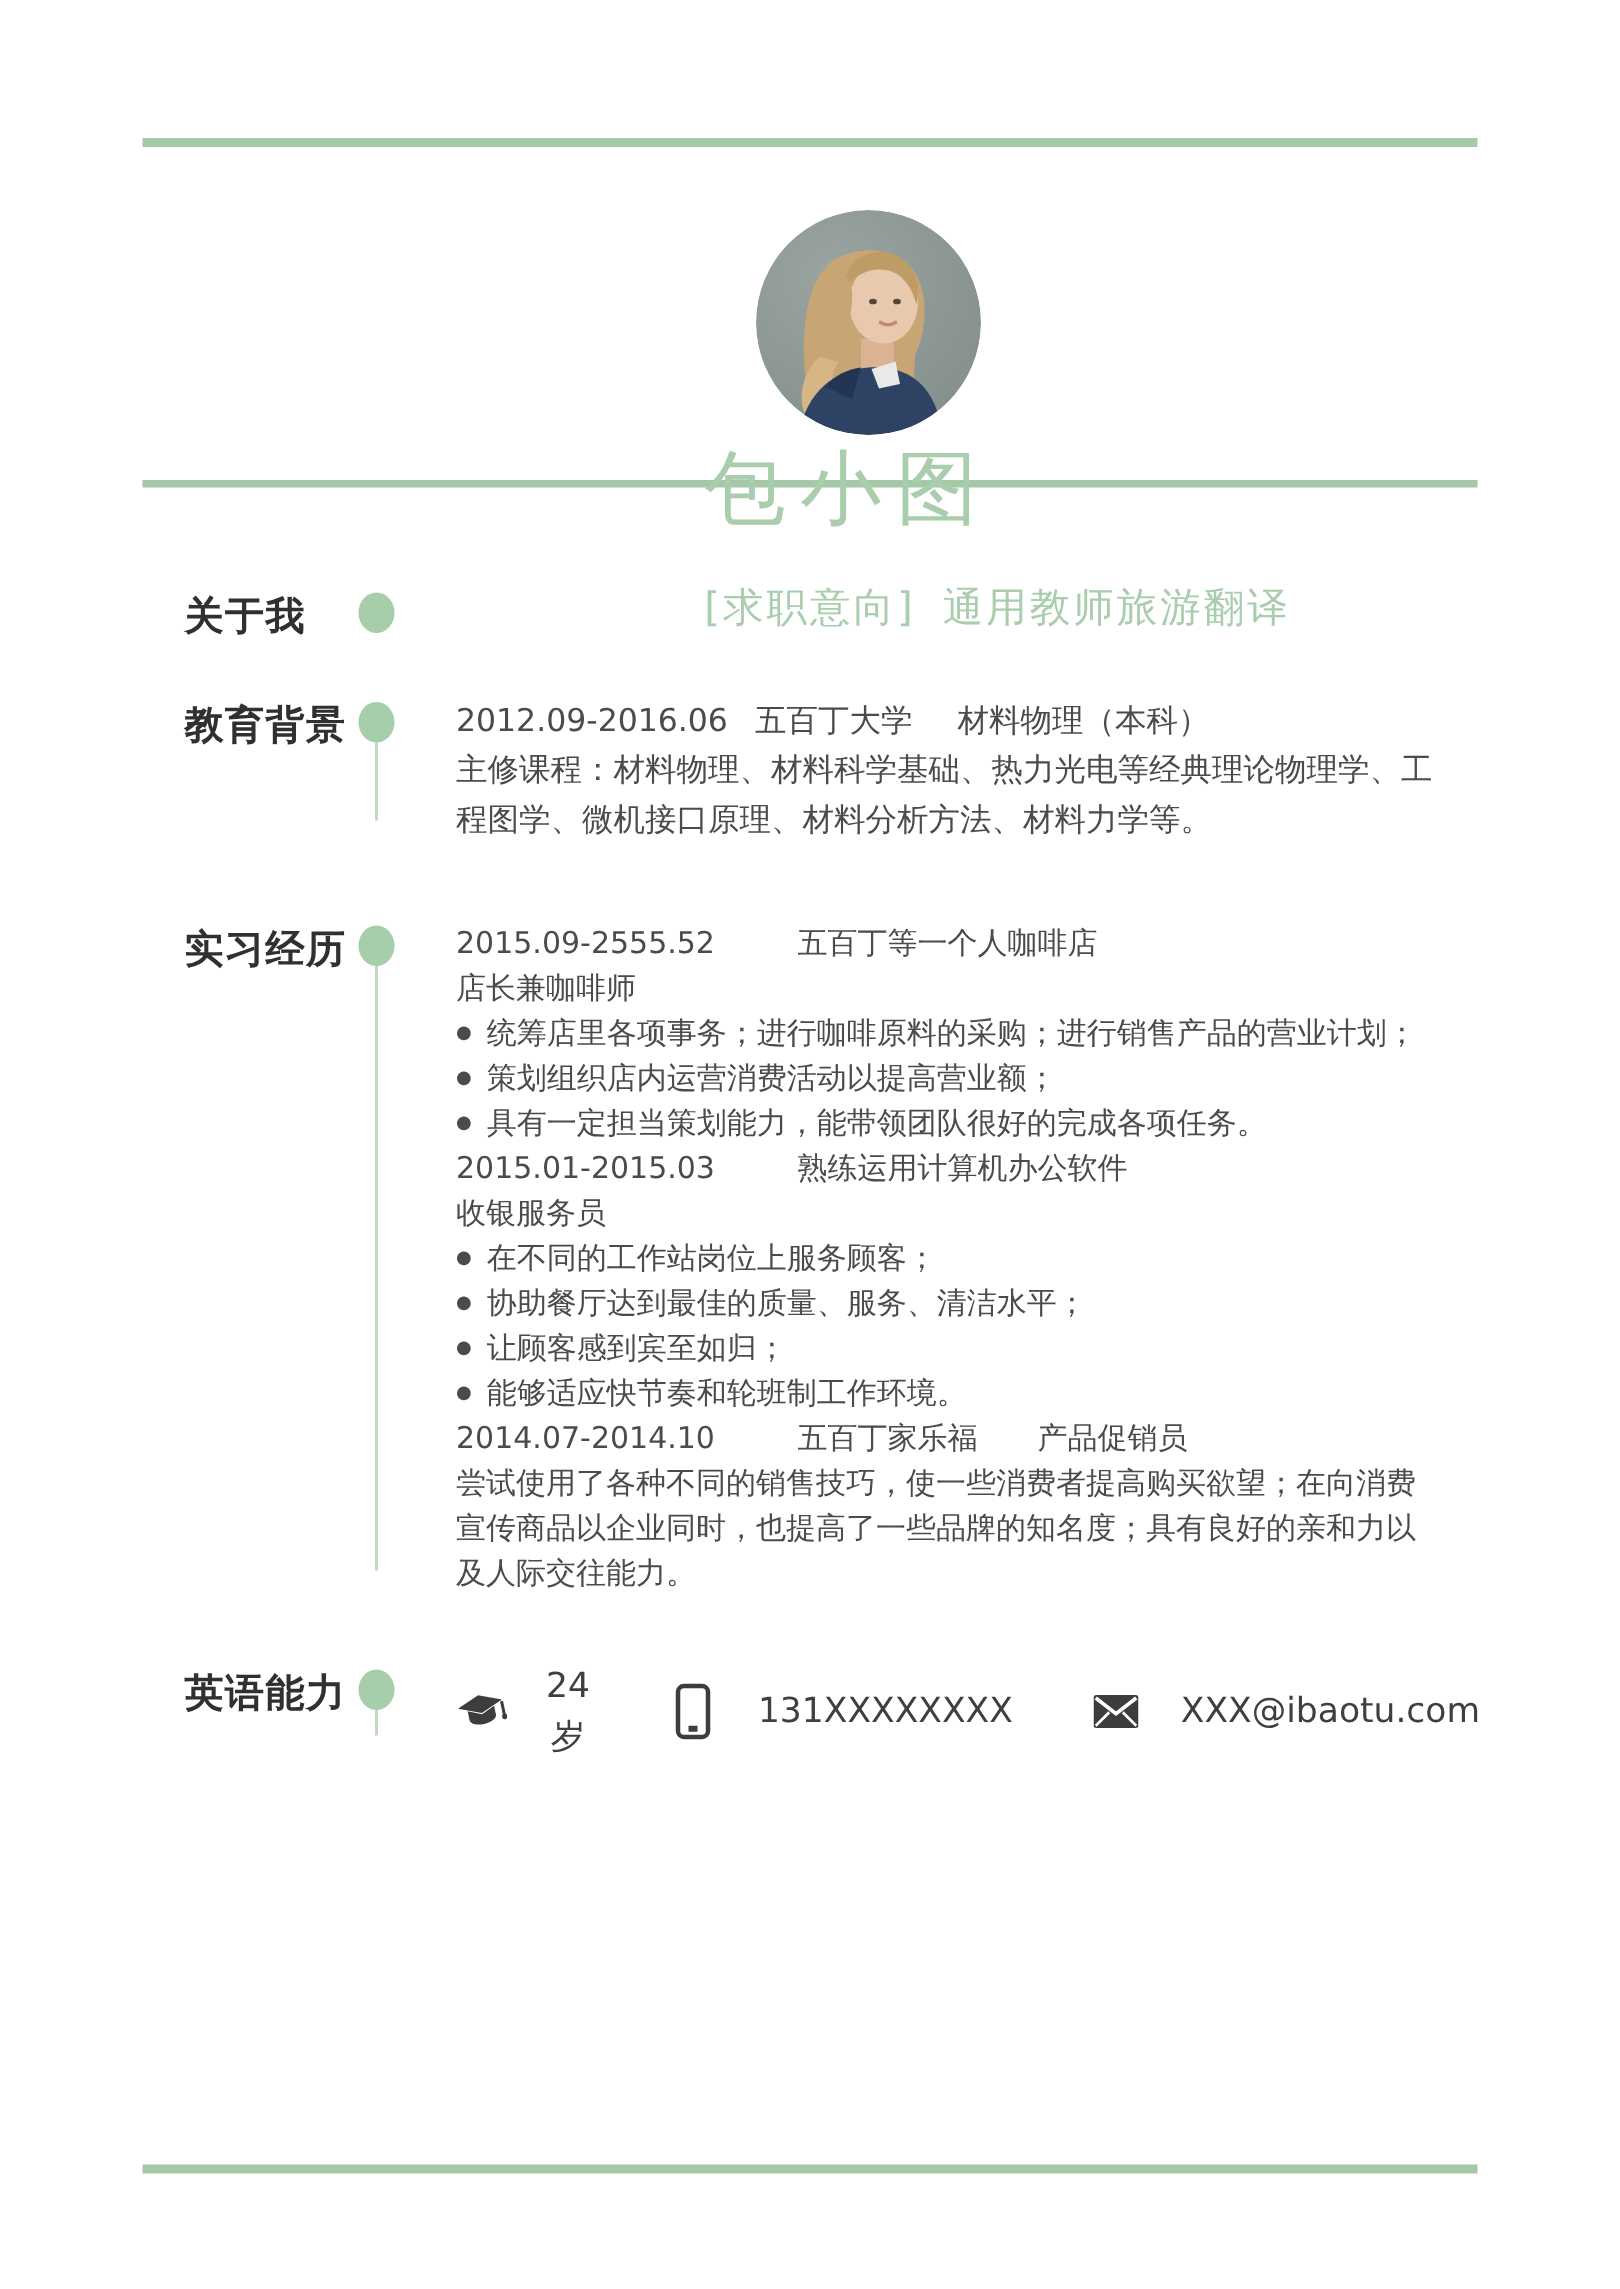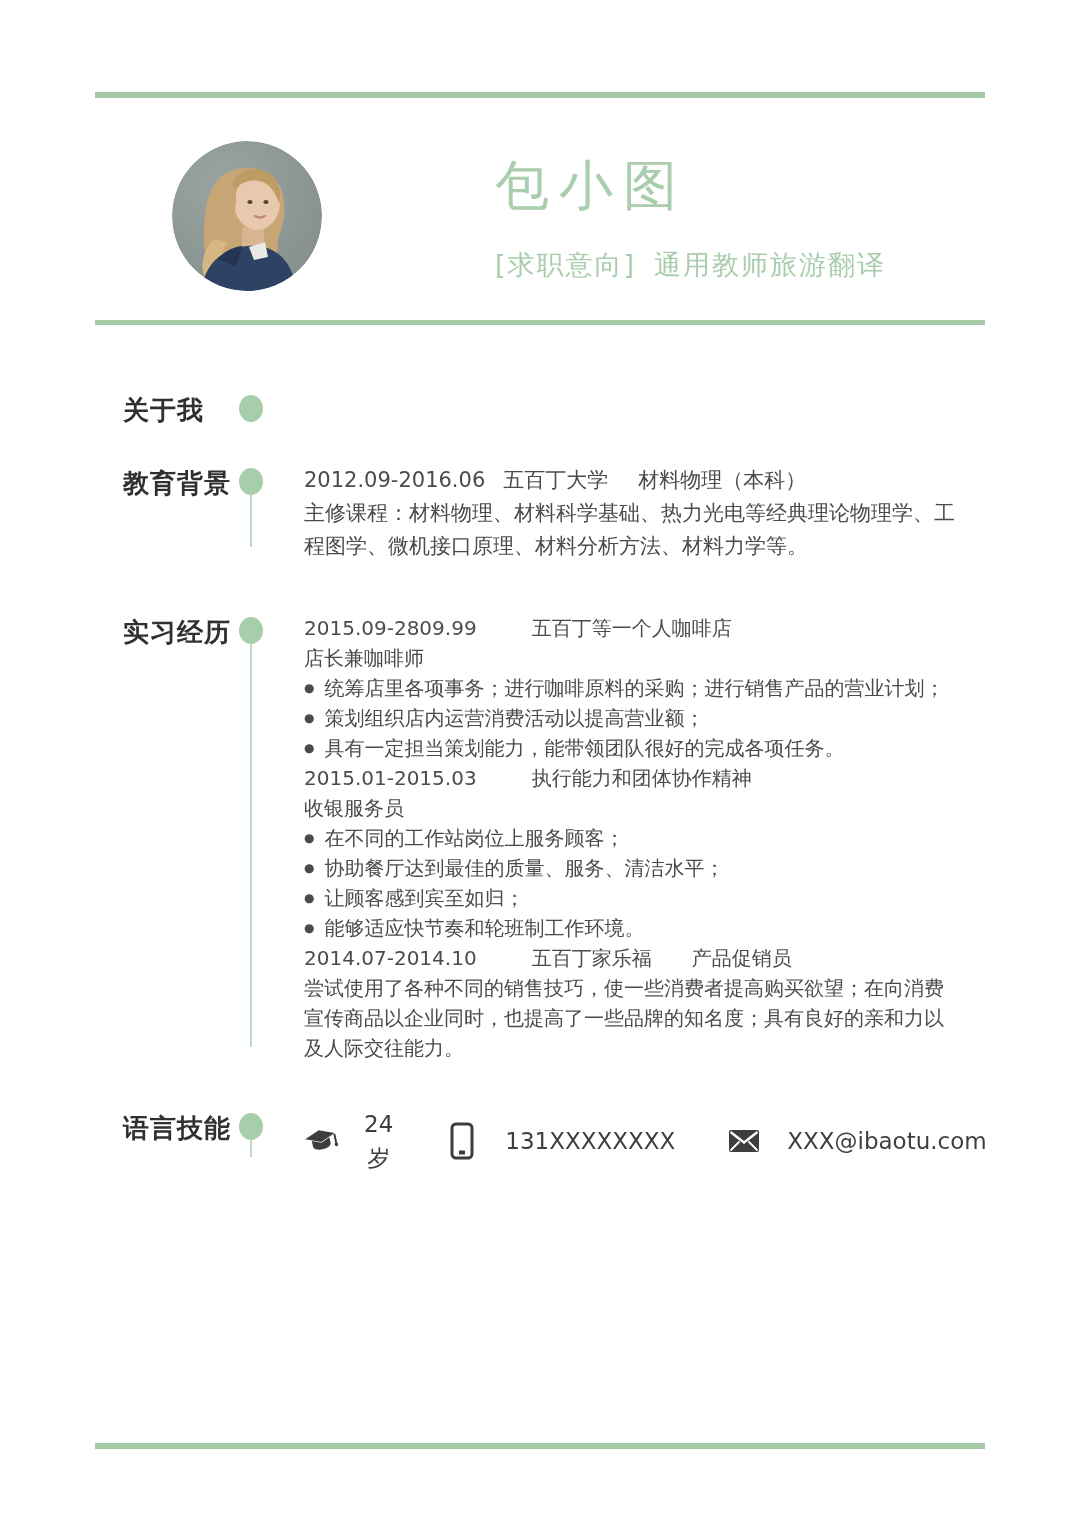--- a/index.html
+++ b/index.html
@@ -12,21 +12,21 @@
     font-family:"DejaVu Sans","Liberation Sans",sans-serif;
     color:#4b4b4b;
     overflow:hidden;
   }
   .rule { height:6px; background:#a5c8a7; margin:0 95px; }
   .rule-top { margin-top:92px; }
   .rule-mid { margin-top:28px; height:5px; }
   .rule-bottom { position:absolute; left:95px; right:95px; top:1443px; height:6px; background:#a5c8a7; }
 
   
-  .header { display:flex; align-items:center; margin:42px 95px 0; padding-left:77px; height:152px; }
+  .header { display:flex; align-items:center; margin:42px 95px 0; padding-left:77px; height:152px;flex-direction:column; }
   .photo { width:150px; height:150px; border-radius:50%; overflow:hidden; flex:0 0 150px; }
   .header-text { margin-left:173px; }
   .name { font-size:54px; color:#a9cdad; letter-spacing:10px; font-weight:400; }
   .intent { margin-top:24px; font-size:27px; color:#a9cdad; letter-spacing:2px; }
   .intent .sep { display:inline-block; width:18px; }
 
   
   .sec { display:flex; margin:0 120px 0 123px; }
   .sec-label { width:115px; flex:0 0 115px; font-size:26px; font-weight:bold; color:#303030; letter-spacing:1px; padding-top:2px; }
   .timeline { width:26px; flex:0 0 26px; display:flex; flex-direction:column; align-items:center; margin-top:4px; }
@@ -132,40 +132,40 @@
   <section class="sec sec-intern">
     <div class="sec-label">实习经历</div>
     <div class="timeline">
       <div class="dot"></div>
       <div class="tline"></div>
     </div>
     <div class="sec-content">
 
       <div class="job">
         <div class="job-head">
-          <span>2015.09-2809.99</span><span class="company">五百丁等一个人咖啡店</span>
+          <span>2015.09-2555.52</span><span class="company">五百丁等一个人咖啡店</span>
         </div>
         <div>店长兼咖啡师</div>
         <div class="bullet">
             <span class="b-mark">●</span>
             <span class="b-text">统筹店里各项事务；进行咖啡原料的采购；进行销售产品的营业计划；</span>
           </div>
         <div class="bullet">
             <span class="b-mark">●</span>
             <span class="b-text">策划组织店内运营消费活动以提高营业额；</span>
           </div>
         <div class="bullet">
             <span class="b-mark">●</span>
             <span class="b-text">具有一定担当策划能力，能带领团队很好的完成各项任务。</span>
           </div>
       </div>
 
       <div class="job">
         <div class="job-head">
-          <span>2015.01-2015.03</span><span class="company">执行能力和团体协作精神</span>
+          <span>2015.01-2015.03</span><span class="company">熟练运用计算机办公软件</span>
         </div>
         <div>收银服务员</div>
         <div class="bullet">
             <span class="b-mark">●</span>
             <span class="b-text">在不同的工作站岗位上服务顾客；</span>
           </div>
         <div class="bullet">
             <span class="b-mark">●</span>
             <span class="b-text">协助餐厅达到最佳的质量、服务、清洁水平；</span>
           </div>
@@ -184,21 +184,21 @@
           <span>2014.07-2014.10</span><span class="company">五百丁家乐福</span><span class="role-inline">产品促销员</span>
         </div>
         <div>尝试使用了各种不同的销售技巧，使一些消费者提高购买欲望；在向消费宣传商品以企业同时，也提高了一些品牌的知名度；具有良好的亲和力以及人际交往能力。</div>
       </div>
 
     </div>
   </section>
 
 
   <section class="sec sec-contact">
-    <div class="sec-label">语言技能</div>
+    <div class="sec-label">英语能力</div>
     <div class="timeline">
       <div class="dot"></div>
       <div class="tline"></div>
     </div>
     <div class="sec-content">
       <div class="contact-row">
 
         <div class="contact-item">
           <span class="c-icon">
             <svg width="34" height="28" viewBox="0 0 34 28" xmlns="http://www.w3.org/2000/svg">

